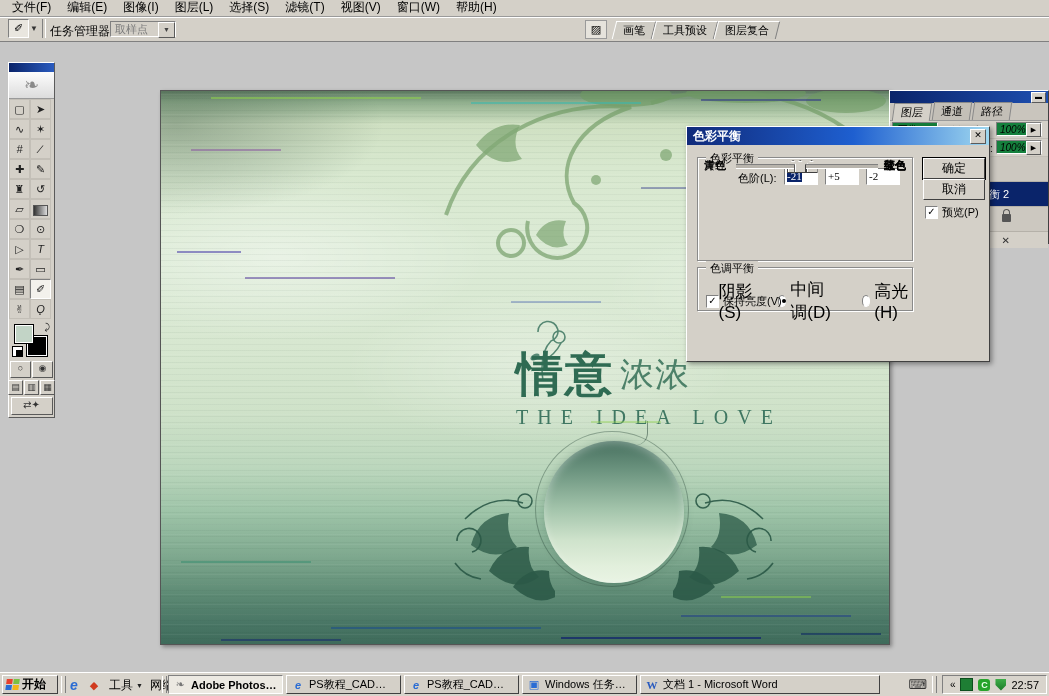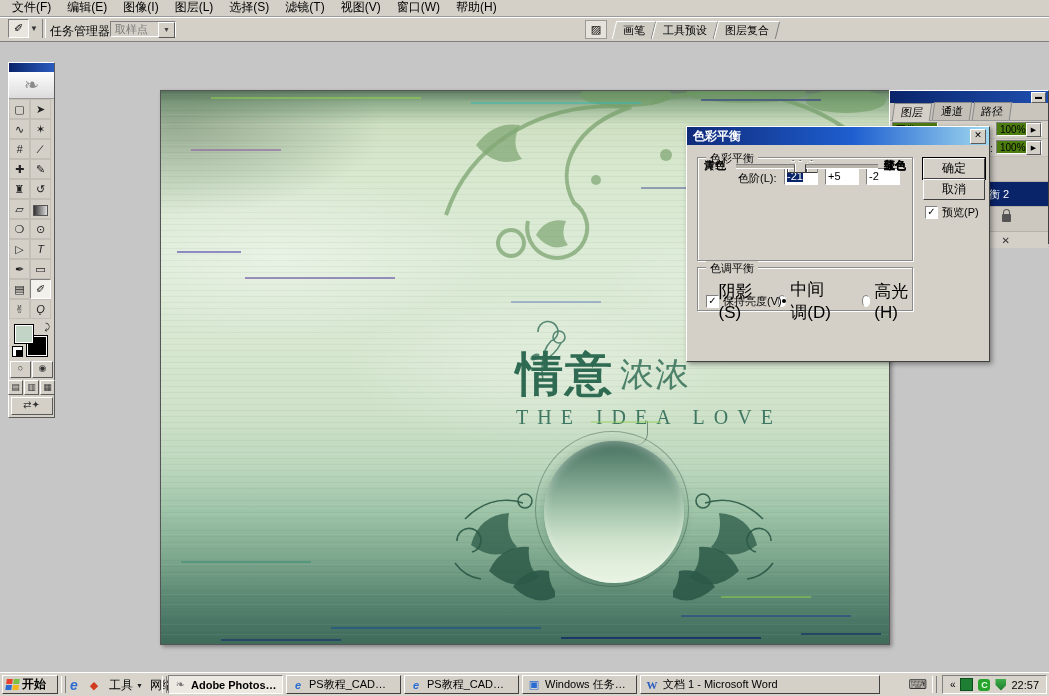--- a/index.html
+++ b/index.html
@@ -1,18 +1,18 @@
 <!DOCTYPE html>
 <html><head>
 <meta charset="utf-8">
 <style>
   html,body{margin:0;padding:0;}
   body{font-family:"Liberation Sans","DejaVu Sans",sans-serif;}
   .screen{position:relative;width:1049px;height:696px;background:#c6c6c6;overflow:hidden;font-size:12px;color:#000;}
-  .sunken{background:#4d7c0f;border:1px solid;border-color:#808080 #fff #fff #808080;}
+  .sunken{background:#15803d;border:1px solid;border-color:#808080 #fff #fff #808080;font-style:italic;}
 
   
   .menubar{position:absolute;left:0;top:0;width:1049px;height:17px;background:#d4d0c8;border-bottom:1px solid #9a9a9a;display:flex;align-items:center;padding-left:4px;box-sizing:border-box;}
   .menubar .mi{padding:1px 8px 2px 8px;cursor:default;}
 
   
   .optionsbar{position:absolute;left:0;top:17px;width:1049px;height:24px;background:#d4d0c8;border-bottom:1px solid #808080;box-shadow:inset 0 1px 0 #fff;}
   .opt-tool{position:absolute;left:8px;top:2px;width:30px;height:19px;display:flex;align-items:center;}
   .opt-tool .ticn{width:20px;height:17px;border:1px solid;border-color:#808080 #fff #fff #808080;background:#e9e6df;text-align:center;line-height:16px;font-size:11px;}
   .opt-tool .caret{font-size:8px;margin-left:1px;color:#333;}
@@ -96,21 +96,21 @@
   
   .dialog{position:absolute;left:686px;top:126px;width:304px;height:236px;background:#d4d0c8;border:1px solid;border-color:#fff #404040 #404040 #fff;box-shadow:2px 2px 5px rgba(0,0,0,.4);z-index:20;box-sizing:border-box;}
   .dlg-title{height:18px;background:linear-gradient(90deg,#102a7a,#1e5fd0 55%,#9fd8f0);color:#fff;font-weight:bold;font-size:12px;line-height:18px;padding-left:6px;position:relative;}
   .dlg-close{position:absolute;right:3px;top:2px;width:14px;height:13px;background:#d4d0c8;border:1px solid;border-color:#fff #5a5a5a #5a5a5a #fff;color:#000;font-size:9px;line-height:11px;text-align:center;font-weight:bold;}
   .grp{position:absolute;border:1px solid #8a8a8a;box-shadow:1px 1px 0 #fff, inset 1px 1px 0 #fff;}
   .grp-legend{position:absolute;top:-7px;left:8px;background:#d4d0c8;padding:0 4px;font-size:11px;}
   .grp1{left:10px;top:30px;width:214px;height:102px;}
   .grp2{left:10px;top:140px;width:214px;height:42px;}
   .lvl-label{position:absolute;left:40px;top:13px;font-size:11px;}
   .lvl-boxes{position:absolute;left:86px;top:10px;display:flex;gap:7px;}
-  .lvl{width:30px;height:15px;background:#fff;border:1px solid;border-color:#808080 #fff #fff #808080;font-size:11px;line-height:15px;padding-left:2px;}
+  .lvl{width:30px;height:15px;background:#fff;border:1px solid;border-color:#808080 #fff #fff #808080;font-size:11px;line-height:15px;padding-left:2px;font-family:Liberation Serif, serif;}
   .lvl.on span{background:#0a246a;color:#fff;}
   .slider-row{position:absolute;left:6px;width:202px;height:14px;font-size:11px;}
   .sl-left{position:absolute;left:0;top:0;}
   .sl-right{position:absolute;right:0;top:0;font-weight:bold;}
   .sl-track{position:absolute;left:32px;right:28px;top:6px;height:3px;background:#b8b4ac;border-top:1px solid #808080;border-bottom:1px solid #fff;}
   .sl-thumb{position:absolute;top:-5px;width:10px;height:11px;background:#d4d0c8;border:1px solid #404040;box-shadow:inset 1px 1px 0 #fff;clip-path:polygon(50% 0,100% 38%,100% 100%,0 100%,0 38%);}
   .dlg-btn{position:absolute;left:236px;width:60px;height:19px;background:#d4d0c8;text-align:center;font-size:12px;line-height:18px;border:1px solid;border-color:#fff #404040 #404040 #fff;}
   .dlg-btn.default{outline:1px solid #000;}
   .chk{display:flex;align-items:center;gap:4px;font-size:11px;}
   .chk .box{width:11px;height:11px;background:#fff;border:1px solid;border-color:#808080 #fff #fff #808080;font-size:10px;line-height:10px;text-align:center;color:#000;}

